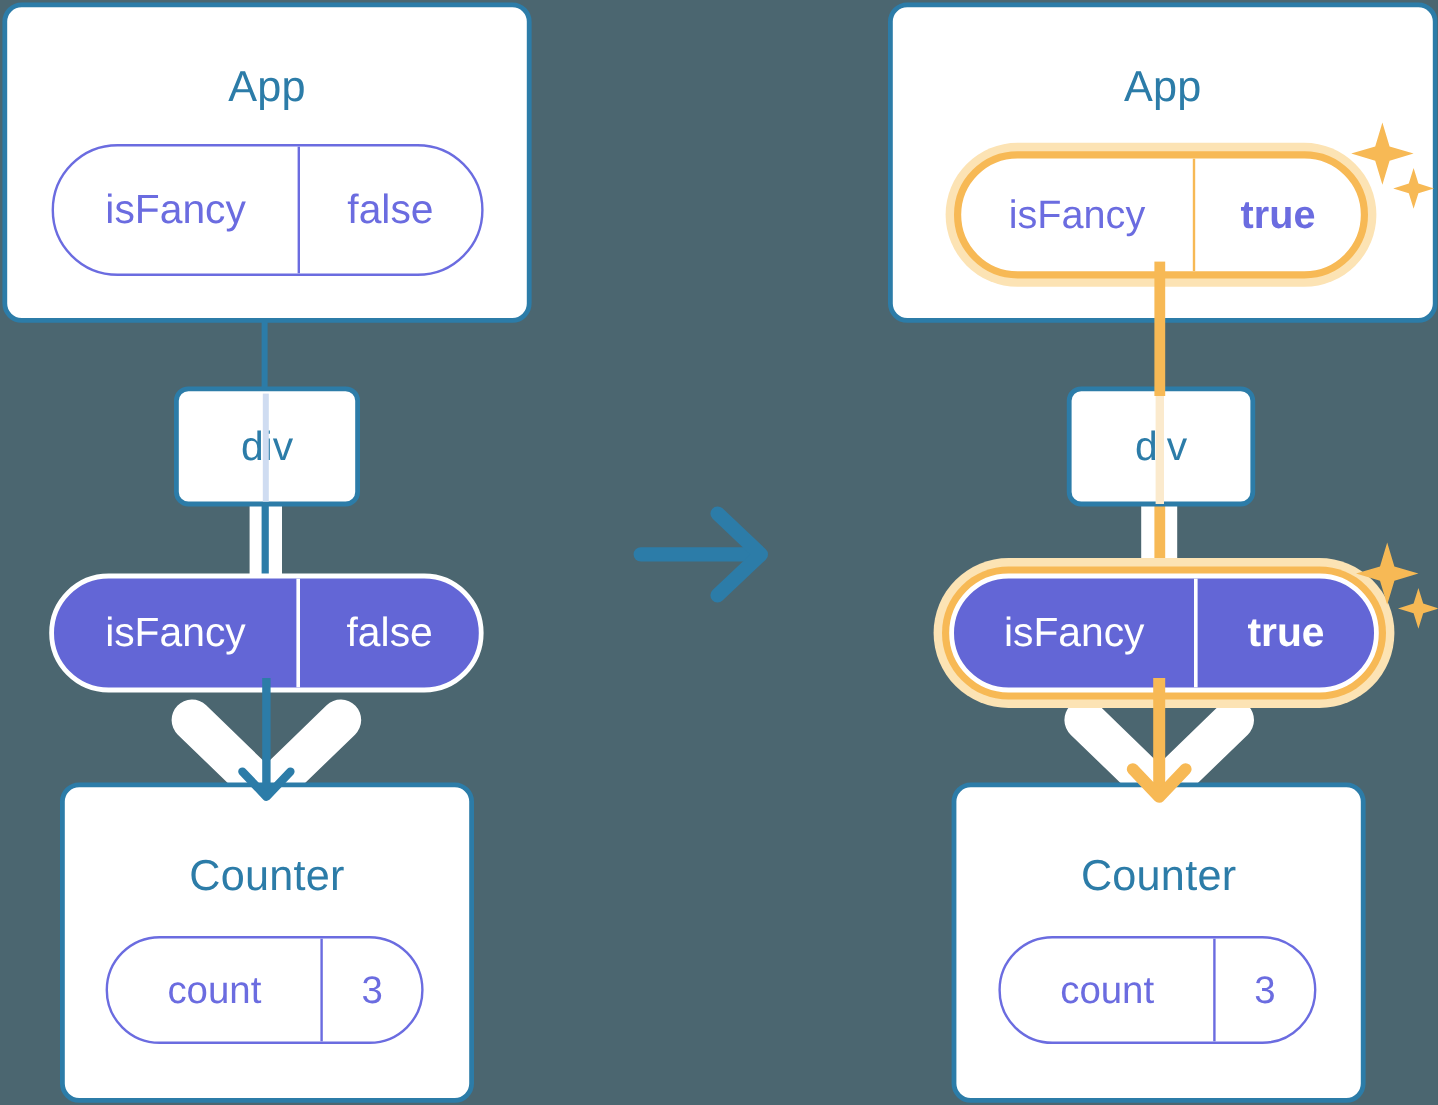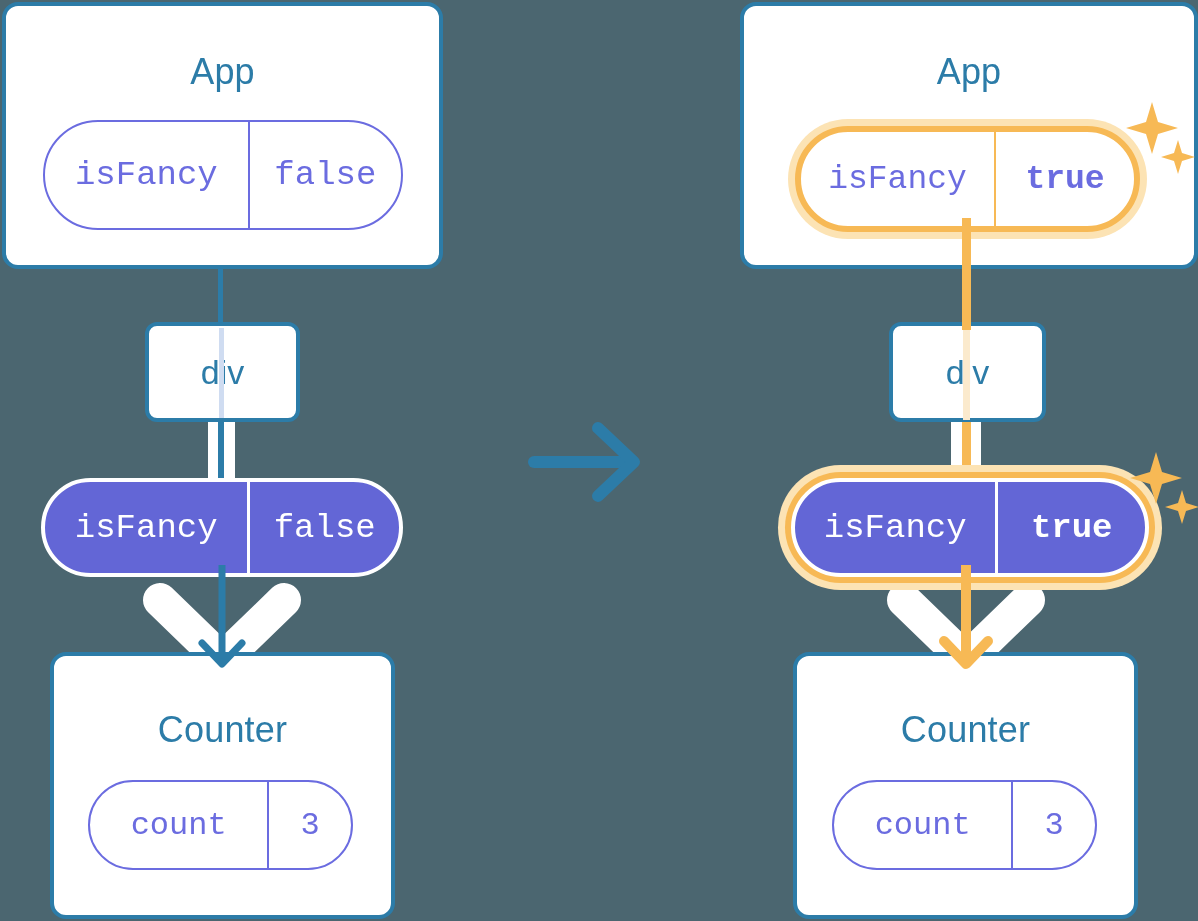--- a/index.html
+++ b/index.html
@@ -44,21 +44,20 @@
 
   
   .pill{
     position:absolute;
     display:flex;
     align-items:stretch;
     box-sizing:border-box;
     border-radius:999px;
     overflow:hidden;
     z-index:8;
-    font-family:Liberation Mono, monospace;
   }
   .pill .k,.pill .v{
     display:flex;align-items:center;justify-content:center;
     box-sizing:border-box;
     white-space:nowrap;
   }
 
   
   .pill.outline{
     border:2px solid #6b6ce0;

